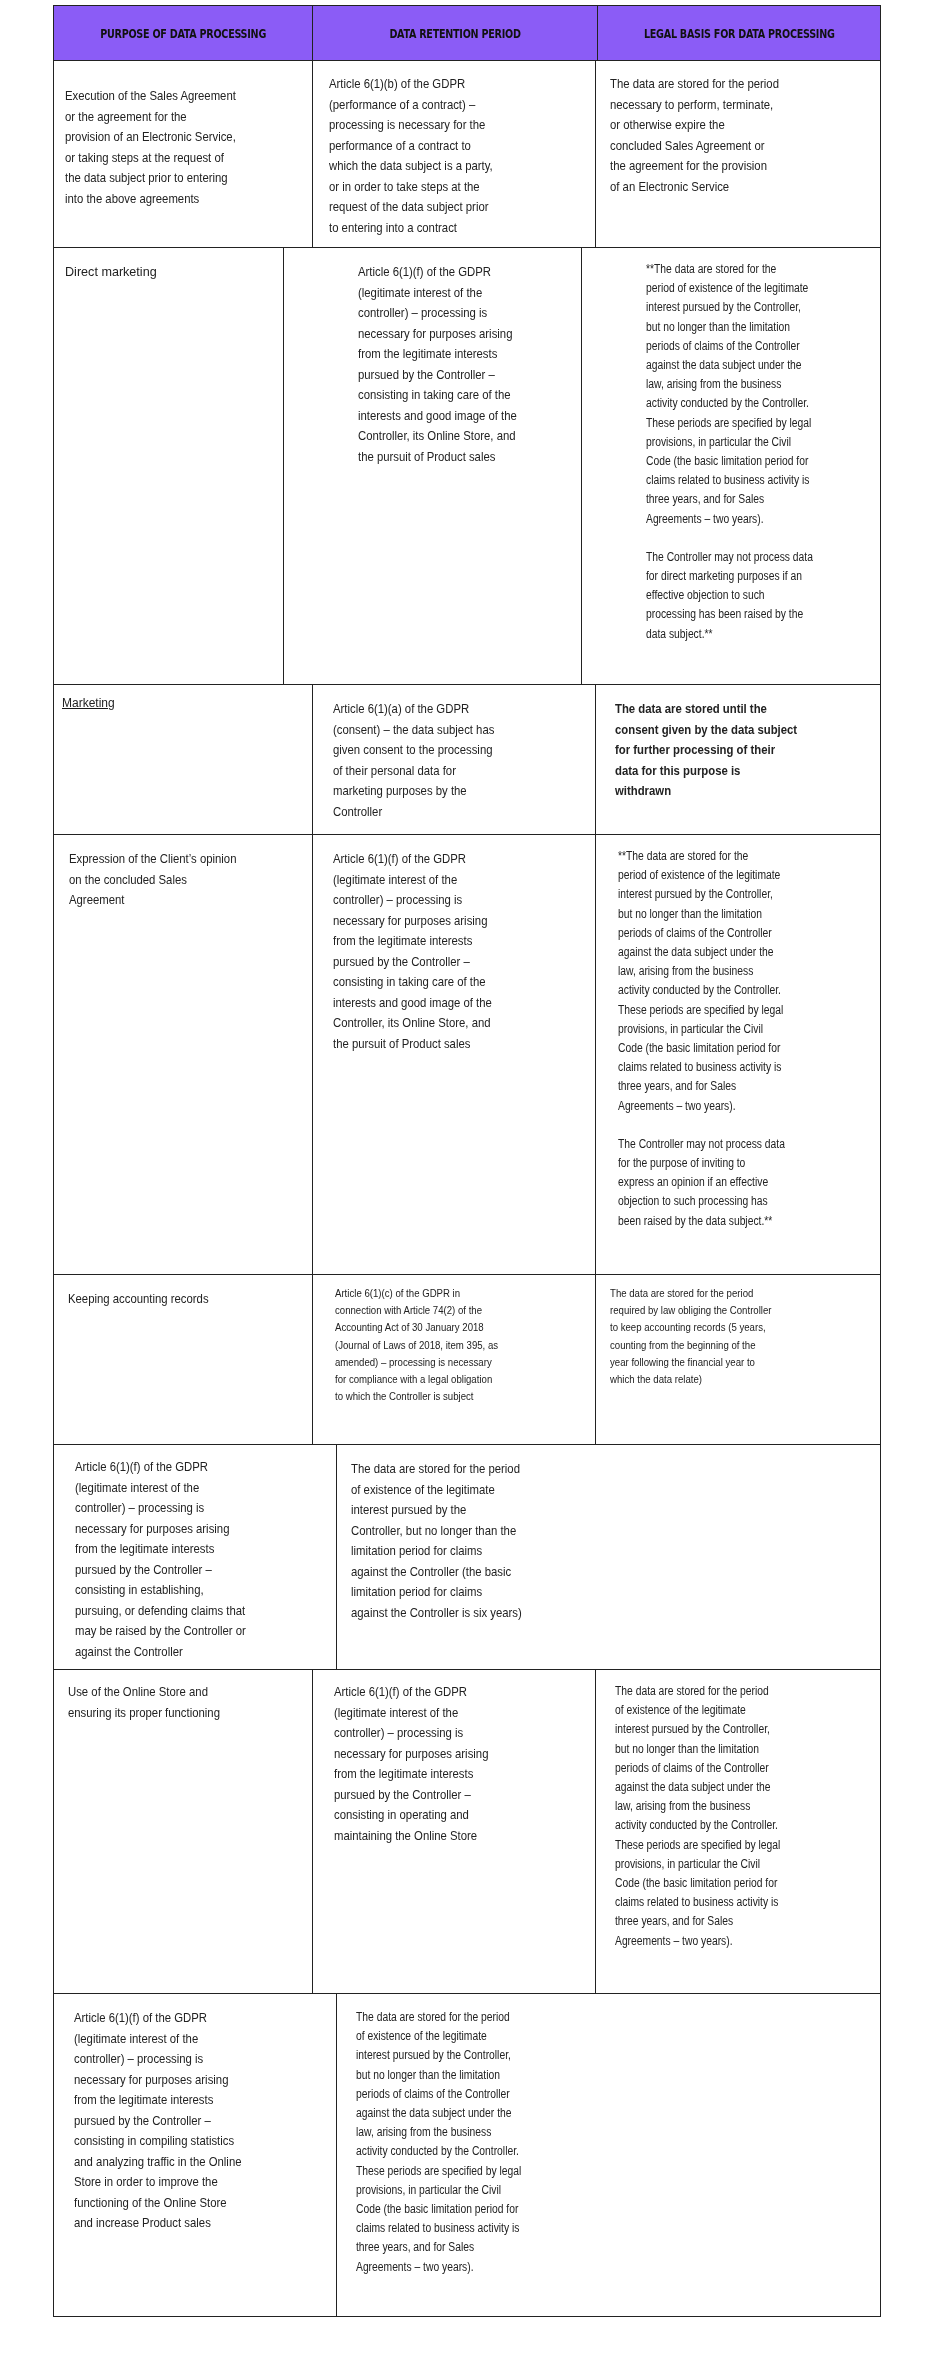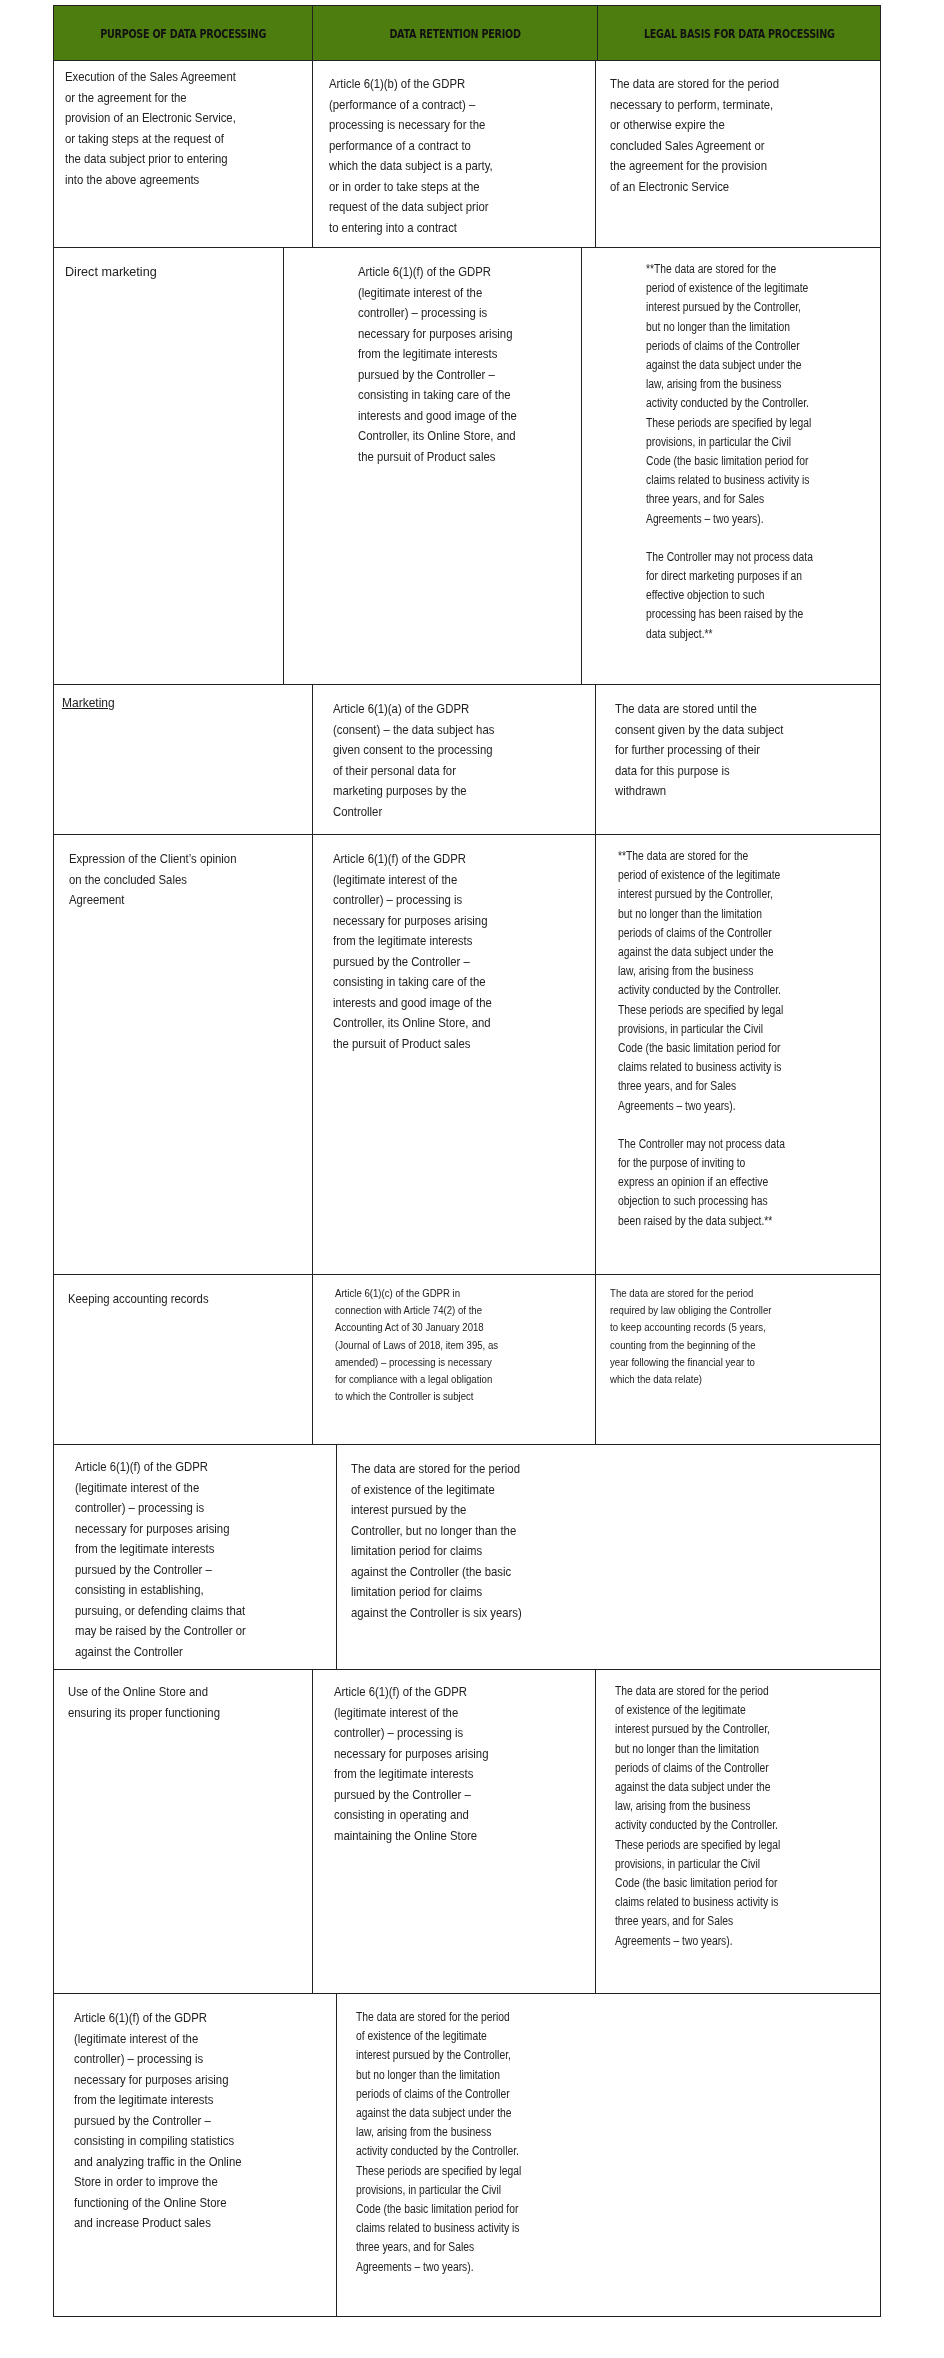--- a/index.html
+++ b/index.html
@@ -32,21 +32,21 @@
     .cell {
       box-sizing: border-box;
       border-right: 1px solid #222;
       overflow: hidden;
     }
     .cell:last-child { border-right: none; }
     .c1 { width: 260px; }
     .c2 { width: 283px; }
     .c3 { width: 285px; }
 
-    .head { height: 55px; background: #4d7c0f; }
+    .head { height: 55px; background: #8b5cf6; }
     .head .cell {
       display: flex;
       align-items: center;
       justify-content: center;
     }
     .head-label {
       font-family: "DejaVu Sans Condensed", "DejaVu Sans", sans-serif;
       font-weight: bold;
       font-size: 13px;
       letter-spacing: -0.3px;
@@ -80,21 +80,21 @@
     </div>
     <div class="cell c3">
       <span class="head-label">DATA RETENTION PERIOD</span>
     </div>
     <div class="cell c2">
       <span class="head-label">LEGAL BASIS FOR DATA PROCESSING</span>
     </div>
   </div>
 
   <div class="row" style="height:187px;">
-    <div class="cell c1" style="padding:6px 0 0 11px;">
+    <div class="cell c1" style="padding:25px 0 0 11px;">
       <div class="txt cond">Execution of the Sales Agreement
 or the agreement for the
 provision of an Electronic Service,
 or taking steps at the request of
 the data subject prior to entering
 into the above agreements</div>
     </div>
     <div class="cell c2" style="padding:13px 0 0 16px;">
       <div class="txt cond">Article 6(1)(b) of the GDPR
 (performance of a contract) –
@@ -159,21 +159,21 @@
       <div class="txt arial" style="font-size:12px;">Marketing</div>
     </div>
     <div class="cell c2" style="padding:14px 0 0 20px;">
       <div class="txt cond">Article 6(1)(a) of the GDPR
 (consent) – the data subject has
 given consent to the processing
 of their personal data for
 marketing purposes by the
 Controller</div>
     </div>
-    <div class="cell c3" style="padding:14px 0 0 19px;">
+    <div class="cell c3" style="padding:14px 0 0 19px;font-weight:bold;">
       <div class="txt cond">The data are stored until the
 consent given by the data subject
 for further processing of their
 data for this purpose is
 withdrawn</div>
     </div>
   </div>
 
   <div class="row" style="height:440px;">
     <div class="cell c1" style="padding:14px 0 0 15px;">

